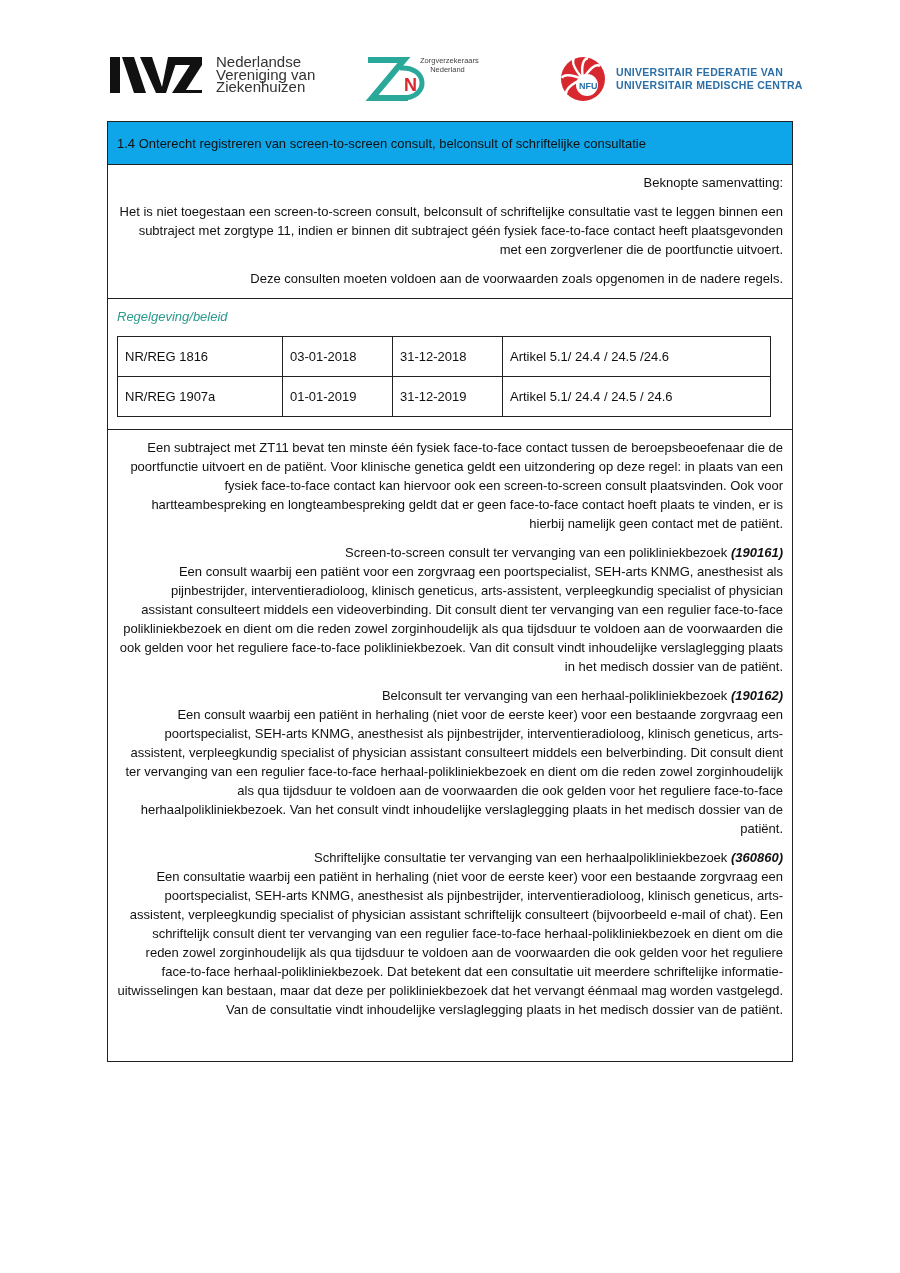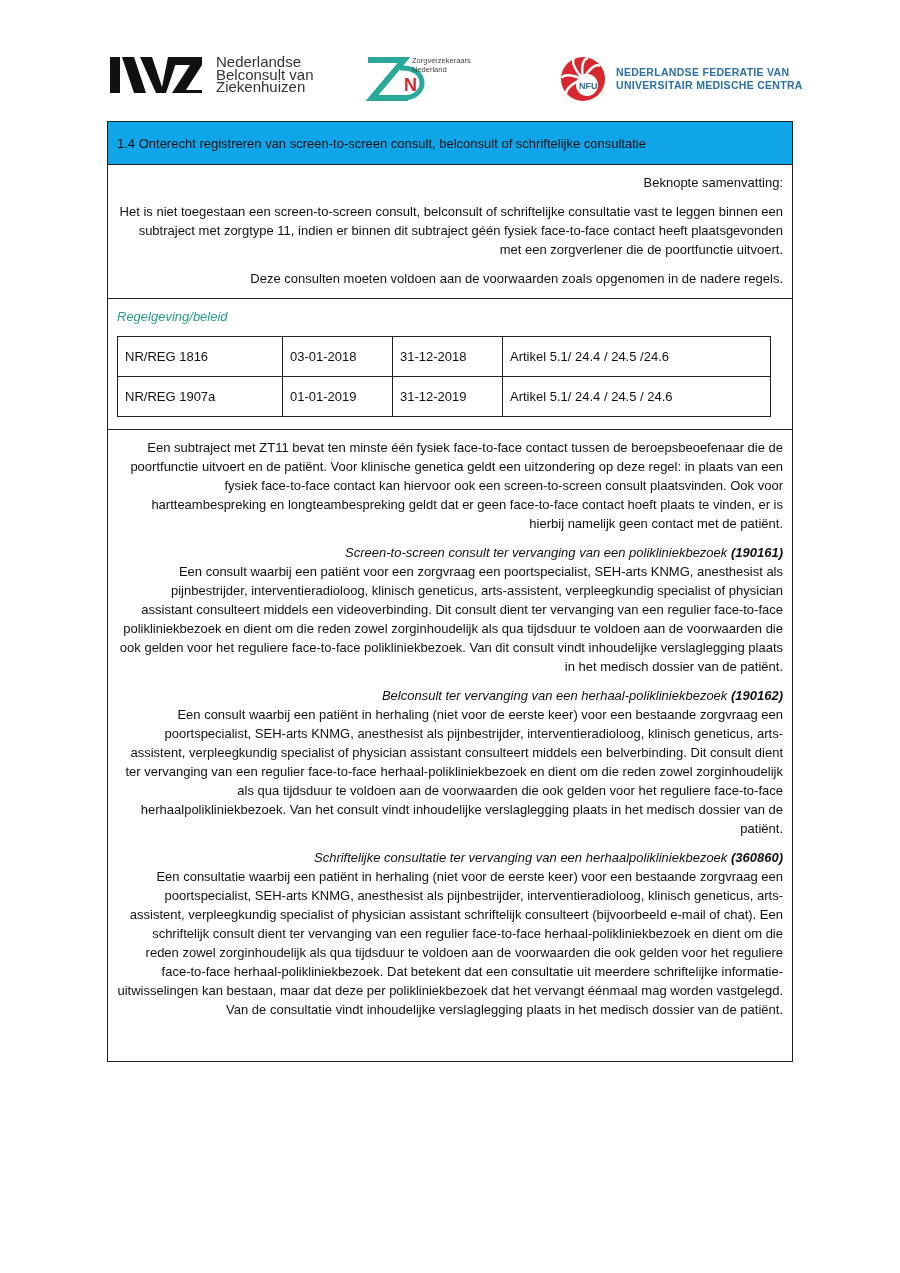--- a/index.html
+++ b/index.html
@@ -3,50 +3,50 @@
 <meta charset="utf-8">
 <style>
   html, body { margin:0; padding:0; background:#ffffff; }
   body { width:900px; height:1273px; position:relative; font-family:"Liberation Sans", sans-serif; color:#111; }
   .logos { position:absolute; top:52px; left:0; width:900px; height:60px; }
   .logo { position:absolute; display:flex; align-items:center; }
   .nvz { left:110px; top:4px; }
   .nvz-mark { width:92px; height:36px; }
   .nvz-text { margin-left:14px; font-size:15px; line-height:12.5px; color:#333; }
   .zn { left:364px; top:2px; }
-  .zn-text { position:absolute; left:48px; top:2px; font-size:7.5px; line-height:9px; color:#444; text-align:left; width:55px; }
+  .zn-text { position:absolute; left:56px; top:2px; font-size:7.5px; line-height:9px; color:#444; text-align:center; width:55px; }
   .nfu { left:560px; top:4px; }
   .nfu-text { margin-left:10px; font-size:10.5px; line-height:13px; color:#2b6fa6; font-weight:bold; letter-spacing:0.3px; }
   .box { position:absolute; left:107px; top:121px; width:684px; border:1.5px solid #222; }
   .header-row { background:#0ea5e9; border-bottom:1.5px solid #222; height:42px; display:flex; align-items:center; padding-left:9px; font-size:13px; }
   .section { border-bottom:1.5px solid #222; padding:8px 9px; font-size:13px; line-height:19px; }
   .section p { margin:0 0 10px 0;text-align:right; }
   .section p:last-child { margin-bottom:2px; }
   .reg-title { color:#2a9a8c; font-style:italic; font-size:13px; margin-bottom:10px; }
   table.reg { border-collapse:collapse; width:654px; margin:0 0 2px 0; font-size:13px; }
   table.reg td { border:1.5px solid #222; height:39px; padding:0 7px; }
   .c1 { width:150px; } .c2 { width:95px; } .c3 { width:95px; }
-  .sub-title { font-style:italic; }
+  .sub-title { }
   .last { border-bottom:none; min-height:60px; padding-bottom:40px; }
 </style>
 </head>
 <body>
 
 <div class="logos">
   <div class="logo nvz">
     <svg class="nvz-mark" viewBox="0 0 92 36">
       <polygon points="0,0 10,0 10,36 0,36" fill="#111"></polygon>
       <polygon points="12,0 24,0 36,36 24,36" fill="#111"></polygon>
       <polygon points="30,0 42,0 52,30 58,0 68,0 56,36 46,36" fill="#111"></polygon>
       <polygon points="62,0 92,0 92,8 74,36 62,36 80,8 62,8" fill="#111"></polygon>
       <rect x="74" y="33" width="18" height="3" fill="#111"></rect>
     </svg>
     <div class="nvz-text">
       <div>Nederlandse</div>
-      <div>Belconsult van</div>
+      <div>Vereniging van</div>
       <div>Ziekenhuizen</div>
     </div>
   </div>
 
   <div class="logo zn" style="width:120px;height:50px;">
     <svg width="70" height="50" viewBox="0 0 70 50">
       <polyline points="4,6 40,6 8,44 44,44" fill="none" stroke="#2aa89a" stroke-width="6"></polyline>
       <path d="M36,14 C64,12 66,44 38,44" fill="none" stroke="#2aa89a" stroke-width="5"></path>
       <text x="40" y="37" font-family="Liberation Sans, sans-serif" font-weight="bold" font-size="18" fill="#d7282f">N</text>
     </svg>
@@ -63,21 +63,21 @@
         <path d="M23,23 Q10,8 14,2"></path>
           <path d="M23,23 Q4,16 2,22"></path>
           <path d="M23,23 Q6,30 6,38"></path>
         <path d="M23,23 Q20,4 28,2"></path>
           <path d="M23,23 Q34,6 40,10"></path>
       </g>
       <circle cx="27" cy="29" r="11" fill="#fff"></circle>
       <text x="19" y="33" font-family="Liberation Sans, sans-serif" font-weight="bold" font-size="9" fill="#2b6fa6">NFU</text>
     </svg>
     <div class="nfu-text">
-      <div>NEDERLANDSE FEDERATIE VAN</div>
+      <div>UNIVERSITAIR FEDERATIE VAN</div>
       <div>UNIVERSITAIR MEDISCHE CENTRA</div>
     </div>
   </div>
 </div>
 
 <div class="box">
   <div class="header-row">1.4 Onterecht registreren van screen-to-screen consult, belconsult of schriftelijke consultatie</div>
 
   <div class="section">
     <p>Beknopte samenvatting:</p>

